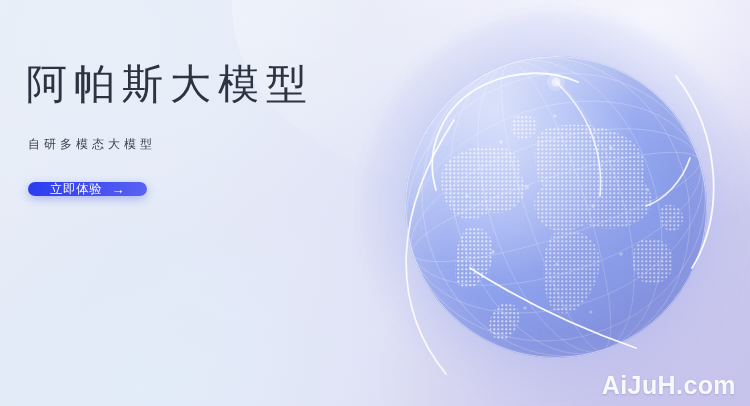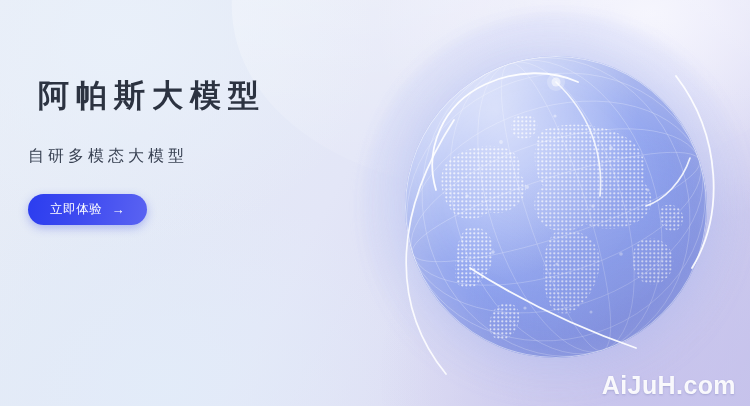--- a/index.html
+++ b/index.html
@@ -141,31 +141,31 @@
   }
 
   
   .copy {
     position: absolute;
     left: 26px;
     top: 62px;
     width: 420px;
   }
   .title {
-    margin: 12px;
-    font-size: 31px;
+    margin: 0;
+    font-size: 41px;
     line-height: 44px;
-    font-weight: 700;
+    font-weight: 400;
     letter-spacing: 7px;
     color: #2c3341;
     white-space: nowrap;
   }
   .sub-1 {
     margin: 26px 0 0 2px;
-    font-size: 16px;
+    font-size: 12px;
     line-height: 24px;
     letter-spacing: 4px;
     color: #3a4354;
     white-space: nowrap;
   }
   .sub-2 {
     margin: 12px 0 0 2px;
     font-size: 21px;
     line-height: 30px;
     letter-spacing: 5px;
@@ -173,21 +173,21 @@
     white-space: nowrap;
   }
 
   .cta {
     display: inline-flex;
     align-items: center;
     justify-content: center;
     gap: 9px;
     margin: 26px 0 0 2px;
     padding: 0 22px;
-    height: 31px;
+    height: 14px;
     border: 0;
     border-radius: 16px;
     cursor: pointer;
     background: linear-gradient(100deg, #2b3def 0%, #3f4bf0 46%, #5a63f2 100%);
     box-shadow: 0 3px 10px rgba(60,75,225,.34);
     font-family: "Liberation Sans", "DejaVu Sans", sans-serif;
     font-size: 12.5px;
     letter-spacing: .6px;
     color: #ffffff;
     white-space: nowrap;

